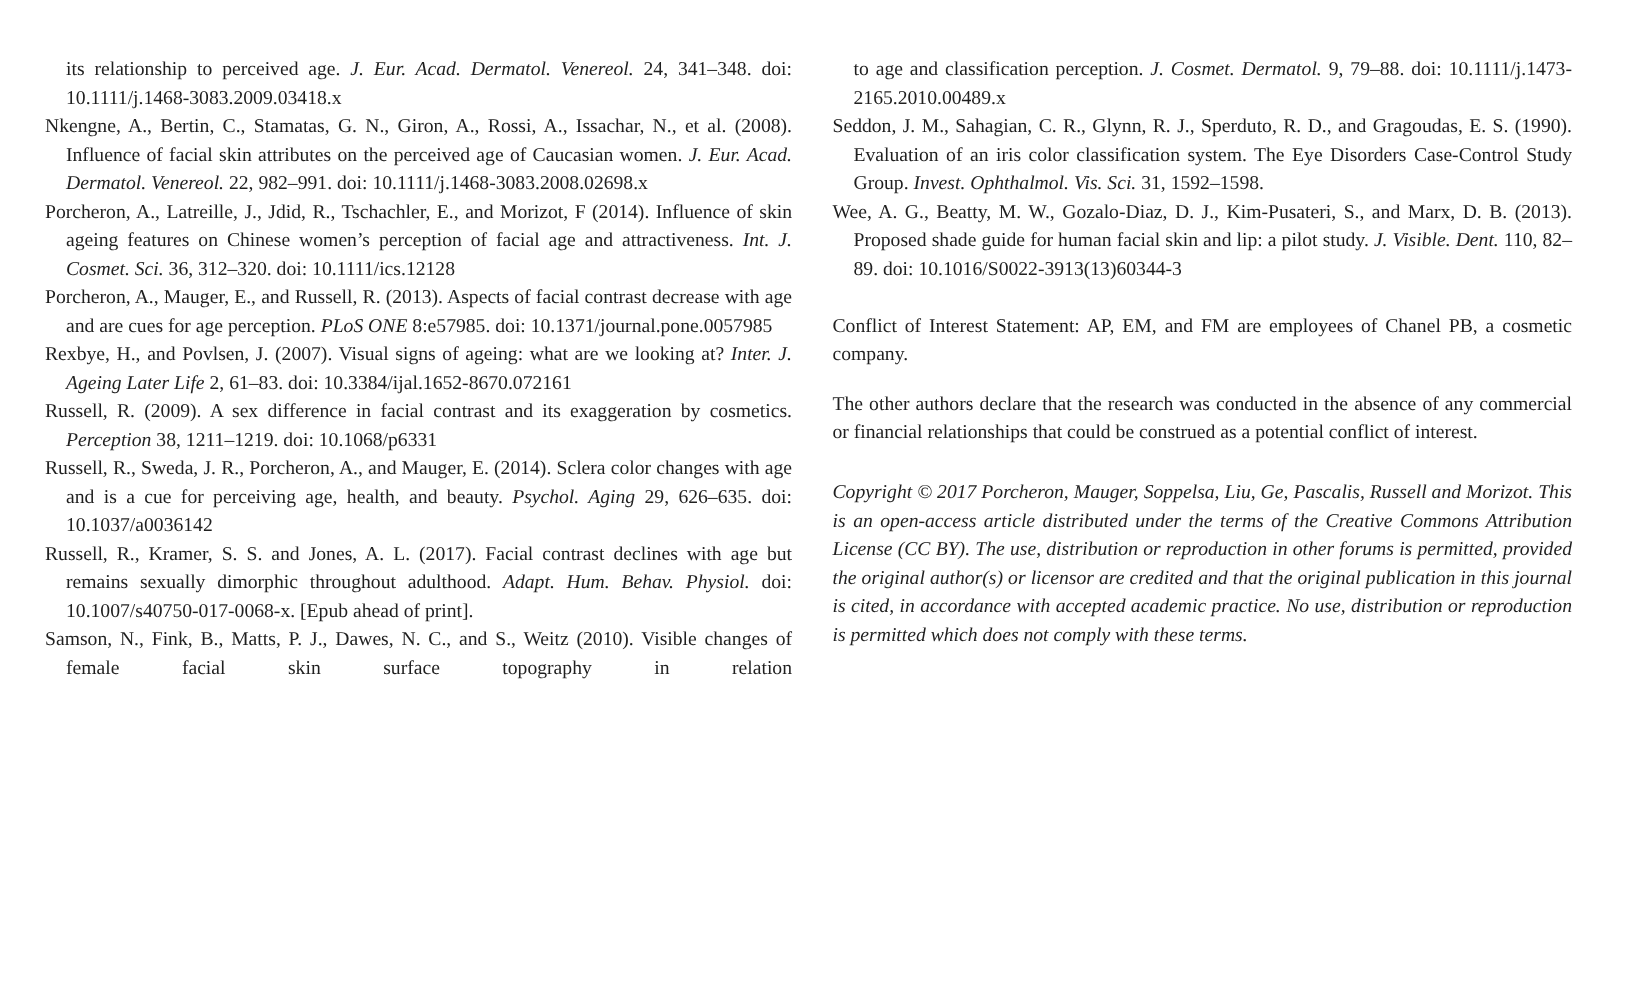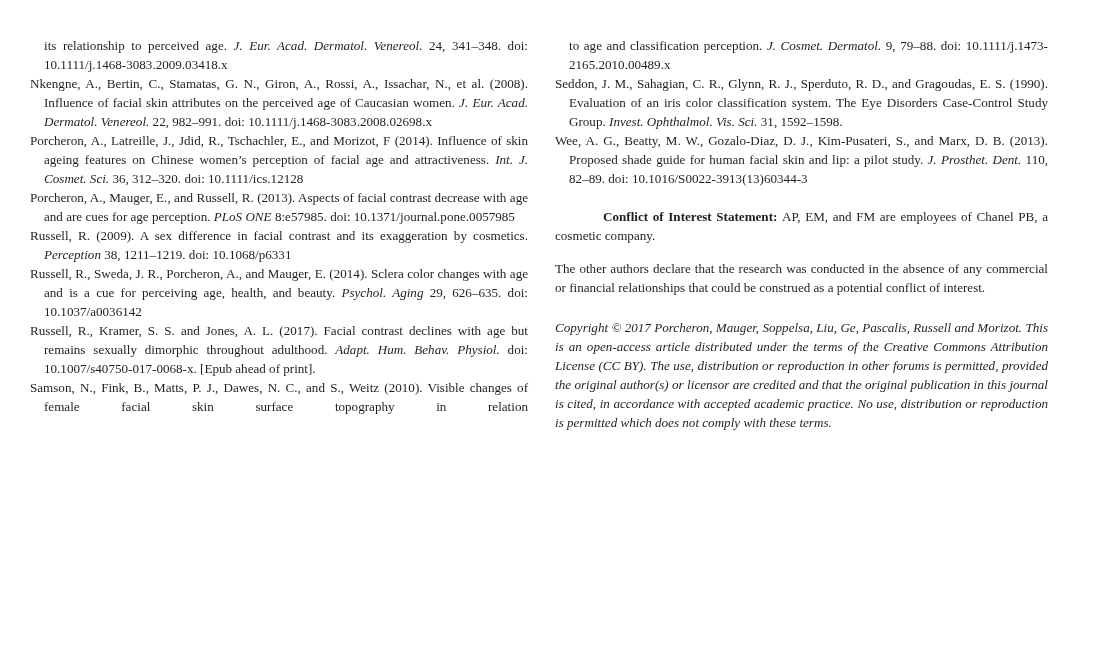--- a/index.html
+++ b/index.html
@@ -32,45 +32,46 @@
     padding-left: 14px;
     text-indent: -14px;
   }
   .ref.cont {
     text-indent: 0;
   }
   .force-just {
     text-align-last: justify;
   }
   .it { font-style: italic; }
-  .bd { font-weight: bold; margin-left: 48px; }
+  .bd { font-weight: normal; }
   .conflict  { margin-top: 19px; }
   .other     { margin-top: 14px; }
   .copyright { margin-top: 21px; font-style: italic; }
 </style>
 </head>
 <body>
 
 <div class="page">
 
   <div class="col col-left">
     <p class="ref cont"><span>its relationship to perceived age. </span><span class="it">J. Eur. Acad. Dermatol. Venereol.</span><span> 24, 341–348. doi: 10.1111/j.1468-3083.2009.03418.x</span></p>
     <p class="ref"><span>Nkengne, A., Bertin, C., Stamatas, G. N., Giron, A., Rossi, A., Issachar, N., et al. (2008). Influence of facial skin attributes on the perceived age of Caucasian women. </span><span class="it">J. Eur. Acad. Dermatol. Venereol.</span><span> 22, 982–991. doi: 10.1111/j.1468-3083.2008.02698.x</span></p>
     <p class="ref"><span>Porcheron, A., Latreille, J., Jdid, R., Tschachler, E., and Morizot, F (2014). Influence of skin ageing features on Chinese women’s perception of facial age and attractiveness. </span><span class="it">Int. J. Cosmet. Sci.</span><span> 36, 312–320. doi: 10.1111/ics.12128</span></p>
     <p class="ref"><span>Porcheron, A., Mauger, E., and Russell, R. (2013). Aspects of facial contrast decrease with age and are cues for age perception. </span><span class="it">PLoS ONE</span><span> 8:e57985. doi: 10.1371/journal.pone.0057985</span></p>
+    <p class="ref"><span>Rexbye, H., and Povlsen, J. (2007). Visual signs of ageing: what are we looking at? </span><span class="it">Inter. J. Ageing Later Life</span><span> 2, 61–83. doi: 10.3384/ijal.1652-8670.072161</span></p>
     <p class="ref"><span>Russell, R. (2009). A sex difference in facial contrast and its exaggeration by cosmetics. </span><span class="it">Perception</span><span> 38, 1211–1219. doi: 10.1068/p6331</span></p>
     <p class="ref"><span>Russell, R., Sweda, J. R., Porcheron, A., and Mauger, E. (2014). Sclera color changes with age and is a cue for perceiving age, health, and beauty. </span><span class="it">Psychol. Aging</span><span> 29, 626–635. doi: 10.1037/a0036142</span></p>
     <p class="ref"><span>Russell, R., Kramer, S. S. and Jones, A. L. (2017). Facial contrast declines with age but remains sexually dimorphic throughout adulthood. </span><span class="it">Adapt. Hum. Behav. Physiol.</span><span> doi: 10.1007/s40750-017-0068-x. [Epub ahead of print].</span></p>
     <p class="ref force-just"><span>Samson, N., Fink, B., Matts, P. J., Dawes, N. C., and S., Weitz (2010). Visible changes of female facial skin surface topography in relation</span></p>
   </div>
 
   <div class="col col-right">
     <p class="ref cont"><span>to age and classification perception. </span><span class="it">J. Cosmet. Dermatol.</span><span> 9, 79–88. doi: 10.1111/j.1473-2165.2010.00489.x</span></p>
     <p class="ref"><span>Seddon, J. M., Sahagian, C. R., Glynn, R. J., Sperduto, R. D., and Gragoudas, E. S. (1990). Evaluation of an iris color classification system. The Eye Disorders Case-Control Study Group. </span><span class="it">Invest. Ophthalmol. Vis. Sci.</span><span> 31, 1592–1598.</span></p>
-    <p class="ref"><span>Wee, A. G., Beatty, M. W., Gozalo-Diaz, D. J., Kim-Pusateri, S., and Marx, D. B. (2013). Proposed shade guide for human facial skin and lip: a pilot study. </span><span class="it">J. Prosthet. Dent.</span><span> 110, 82–89. doi: 10.1016/S0022-3913(13)60344-3</span></p>
+    <p class="ref"><span>Wee, A. G., Beatty, M. W., Gozalo-Diaz, D. J., Kim-Pusateri, S., and Marx, D. B. (2013). Proposed shade guide for human facial skin and lip: a pilot study. </span><span class="it">J. Visible. Dent.</span><span> 110, 82–89. doi: 10.1016/S0022-3913(13)60344-3</span></p>
 
     <p class="para conflict"><span class="bd">Conflict of Interest Statement: </span><span>AP, EM, and FM are employees of Chanel PB, a cosmetic company.</span></p>
 
     <p class="para other">The other authors declare that the research was conducted in the absence of any commercial or financial relationships that could be construed as a potential conflict of interest.</p>
 
     <p class="para copyright">Copyright © 2017 Porcheron, Mauger, Soppelsa, Liu, Ge, Pascalis, Russell and Morizot. This is an open-access article distributed under the terms of the Creative Commons Attribution License (CC BY). The use, distribution or reproduction in other forums is permitted, provided the original author(s) or licensor are credited and that the original publication in this journal is cited, in accordance with accepted academic practice. No use, distribution or reproduction is permitted which does not comply with these terms.</p>
   </div>
 
 </div>
 

